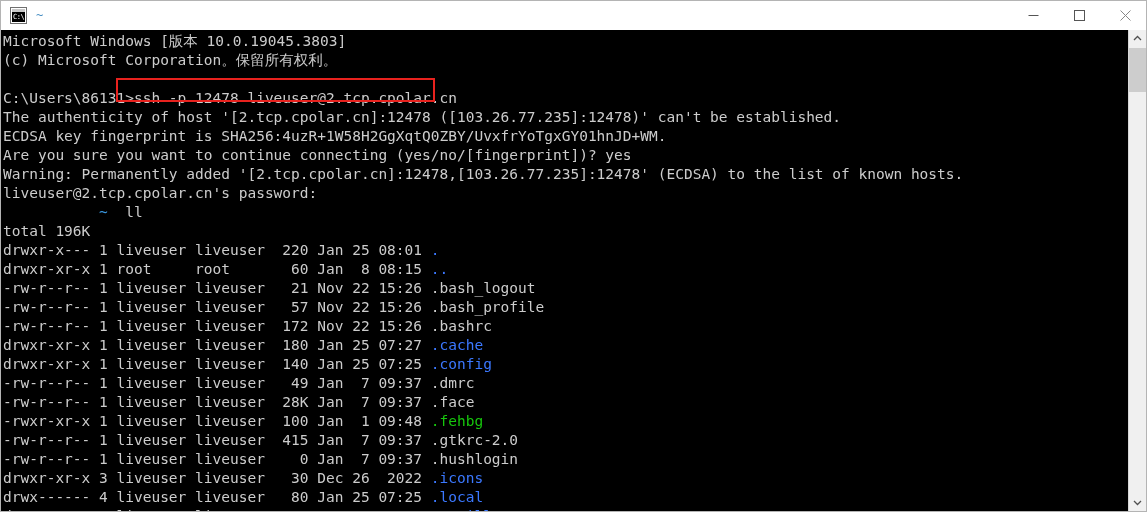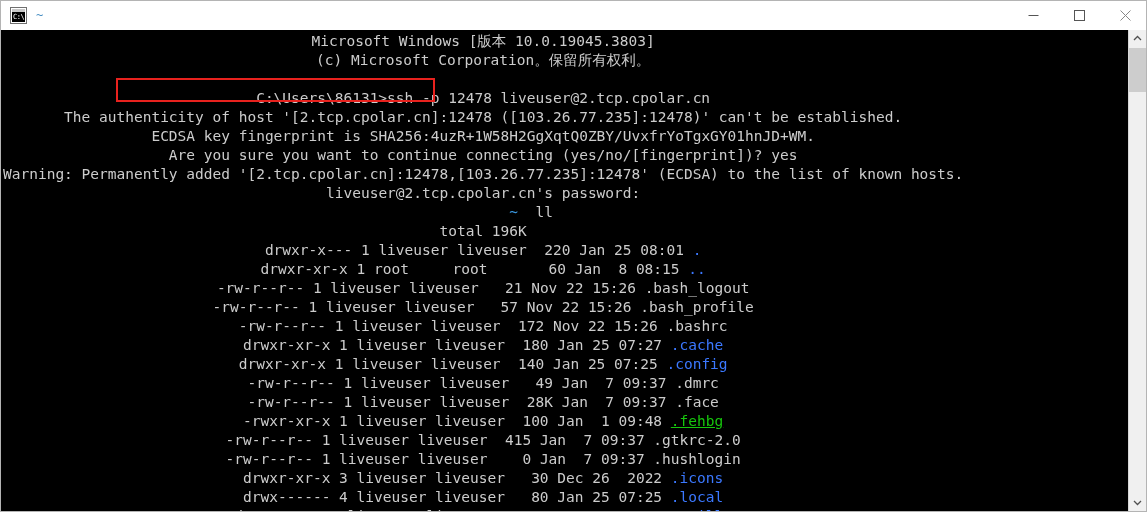--- a/index.html
+++ b/index.html
@@ -98,36 +98,35 @@
 
   
   #console {
     position: absolute;
     left: 0;
     top: 29px;
     width: 1128px;
     height: 481px;
     background: #000000;
     overflow: hidden;
-    text-align: center;
   }
   #console-text {
     position: absolute;
     left: 2px;
     top: 2px;
     font-family: "DejaVu Sans Mono", "Liberation Mono", monospace;
     font-size: 14.5px;
     line-height: 19px;
     color: #cccccc;
     white-space: pre;
     letter-spacing: 0px;
   }
   .line { height: 19px; white-space: pre; }
   .c-dir   { color: #3b78ff; }
-  .c-exec  { color: #16c60c; text-decoration: underline; }
+  .c-exec  { color: #16c60c; }
   .c-cyan  { color: #3a96dd; }
   .c-norm  { color: #cccccc; }
 
   
   #red-box {
     position: absolute;
     left: 115px;
     top: 77px;
     width: 319px;
     height: 24px;

